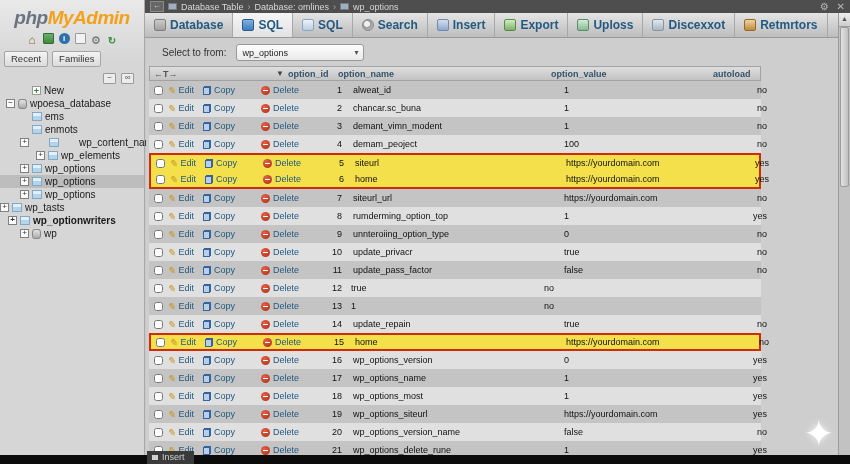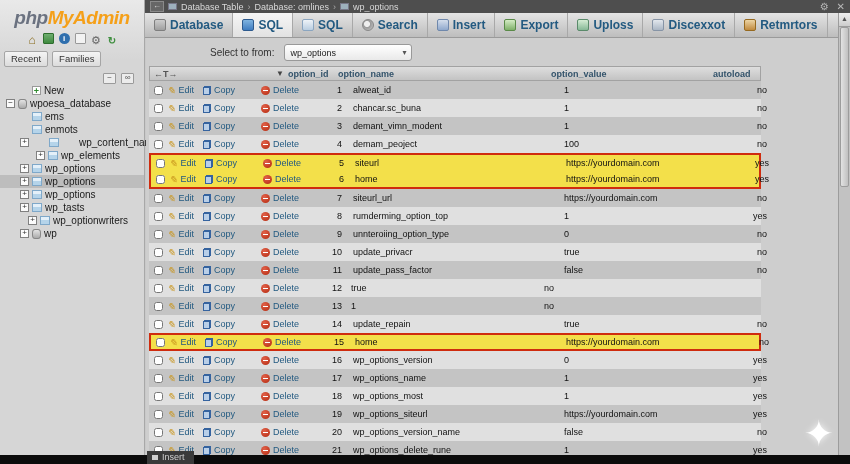--- a/index.html
+++ b/index.html
@@ -75,21 +75,21 @@
 
   
   .vscroll{position:absolute;right:0;top:13px;width:12px;bottom:9px;background:#c2c2c2;border-left:1px solid #9c9c9c;box-sizing:border-box;}
   .vs-arrow{height:13px;background:linear-gradient(#efefef,#cdcdcd);border-bottom:1px solid #9c9c9c;
     color:#555;font-size:7px;text-align:center;line-height:12px;}
   .vs-thumb{position:absolute;top:14px;left:1px;right:1px;height:160px;
     background:linear-gradient(90deg,#e2e2e2,#c0c0c0);border:1px solid #9c9c9c;border-radius:2px;box-sizing:border-box;}
 
   
   .content{position:absolute;left:146px;top:38px;right:12px;bottom:0;background:#cecece;}
-  .filter-row{display:flex;align-items:center;gap:10px;padding:6px 0 5px 16px;font-size:10px;color:#333;margin-left:48px;}
+  .filter-row{display:flex;align-items:center;gap:10px;padding:6px 0 5px 16px;font-size:10px;color:#333;}
   .select{width:116px;height:15px;background:linear-gradient(#fff,#e9e9e9);border:1px solid #999;border-radius:3px;
     font-size:9px;display:flex;align-items:center;padding:0 5px;color:#222;box-sizing:content-box;}
   .select .chev{margin-left:auto;color:#555;font-size:8px;}
 
   .dtable{margin-left:3px;width:612px;font-size:9px;color:#111;}
   .thead{display:flex;height:15px;background:linear-gradient(#dedede,#c3c3c3);border:1px solid #a2a2a2;
     align-items:center;font-weight:bold;color:#33536b;box-sizing:border-box;}
   .h-nav{width:138px;display:flex;justify-content:space-between;align-items:center;padding:0 4px;box-sizing:border-box;color:#555;}
   .h-nav .sort{color:#444;font-size:8px;}
   .h-id{width:50px;}
@@ -193,26 +193,26 @@
         <div class="tree-item selected" style="padding-left: 20px;">
     <span class="expander" data-exp="plus"></span>
     <span class="tree-icon" data-icon="table"></span>
     <span class="tree-label">wp_options</span>
   </div>
         <div class="tree-item" style="padding-left: 20px;">
     <span class="expander" data-exp="plus"></span>
     <span class="tree-icon" data-icon="table"></span>
     <span class="tree-label">wp_options</span>
   </div>
-        <div class="tree-item" style="padding-left: 20px;">
+        <div class="tree-item" style="">
     <span class="expander" data-exp="plus"></span>
     <span class="tree-icon" data-icon="table"></span>
     <span class="tree-label">wp_tasts</span>
   </div>
-        <div class="tree-item" style="padding-left: 28px;">
+        <div class="tree-item" style="padding-left: 8px; font-weight: bold;">
     <span class="expander" data-exp="plus"></span>
     <span class="tree-icon" data-icon="table"></span>
     <span class="tree-label">wp_optionwriters</span>
   </div>
         <div class="tree-item" style="padding-left: 20px;">
     <span class="expander" data-exp="plus"></span>
     <span class="tree-icon" data-icon="database"></span>
     <span class="tree-label">wp</span>
   </div>
       </div>

